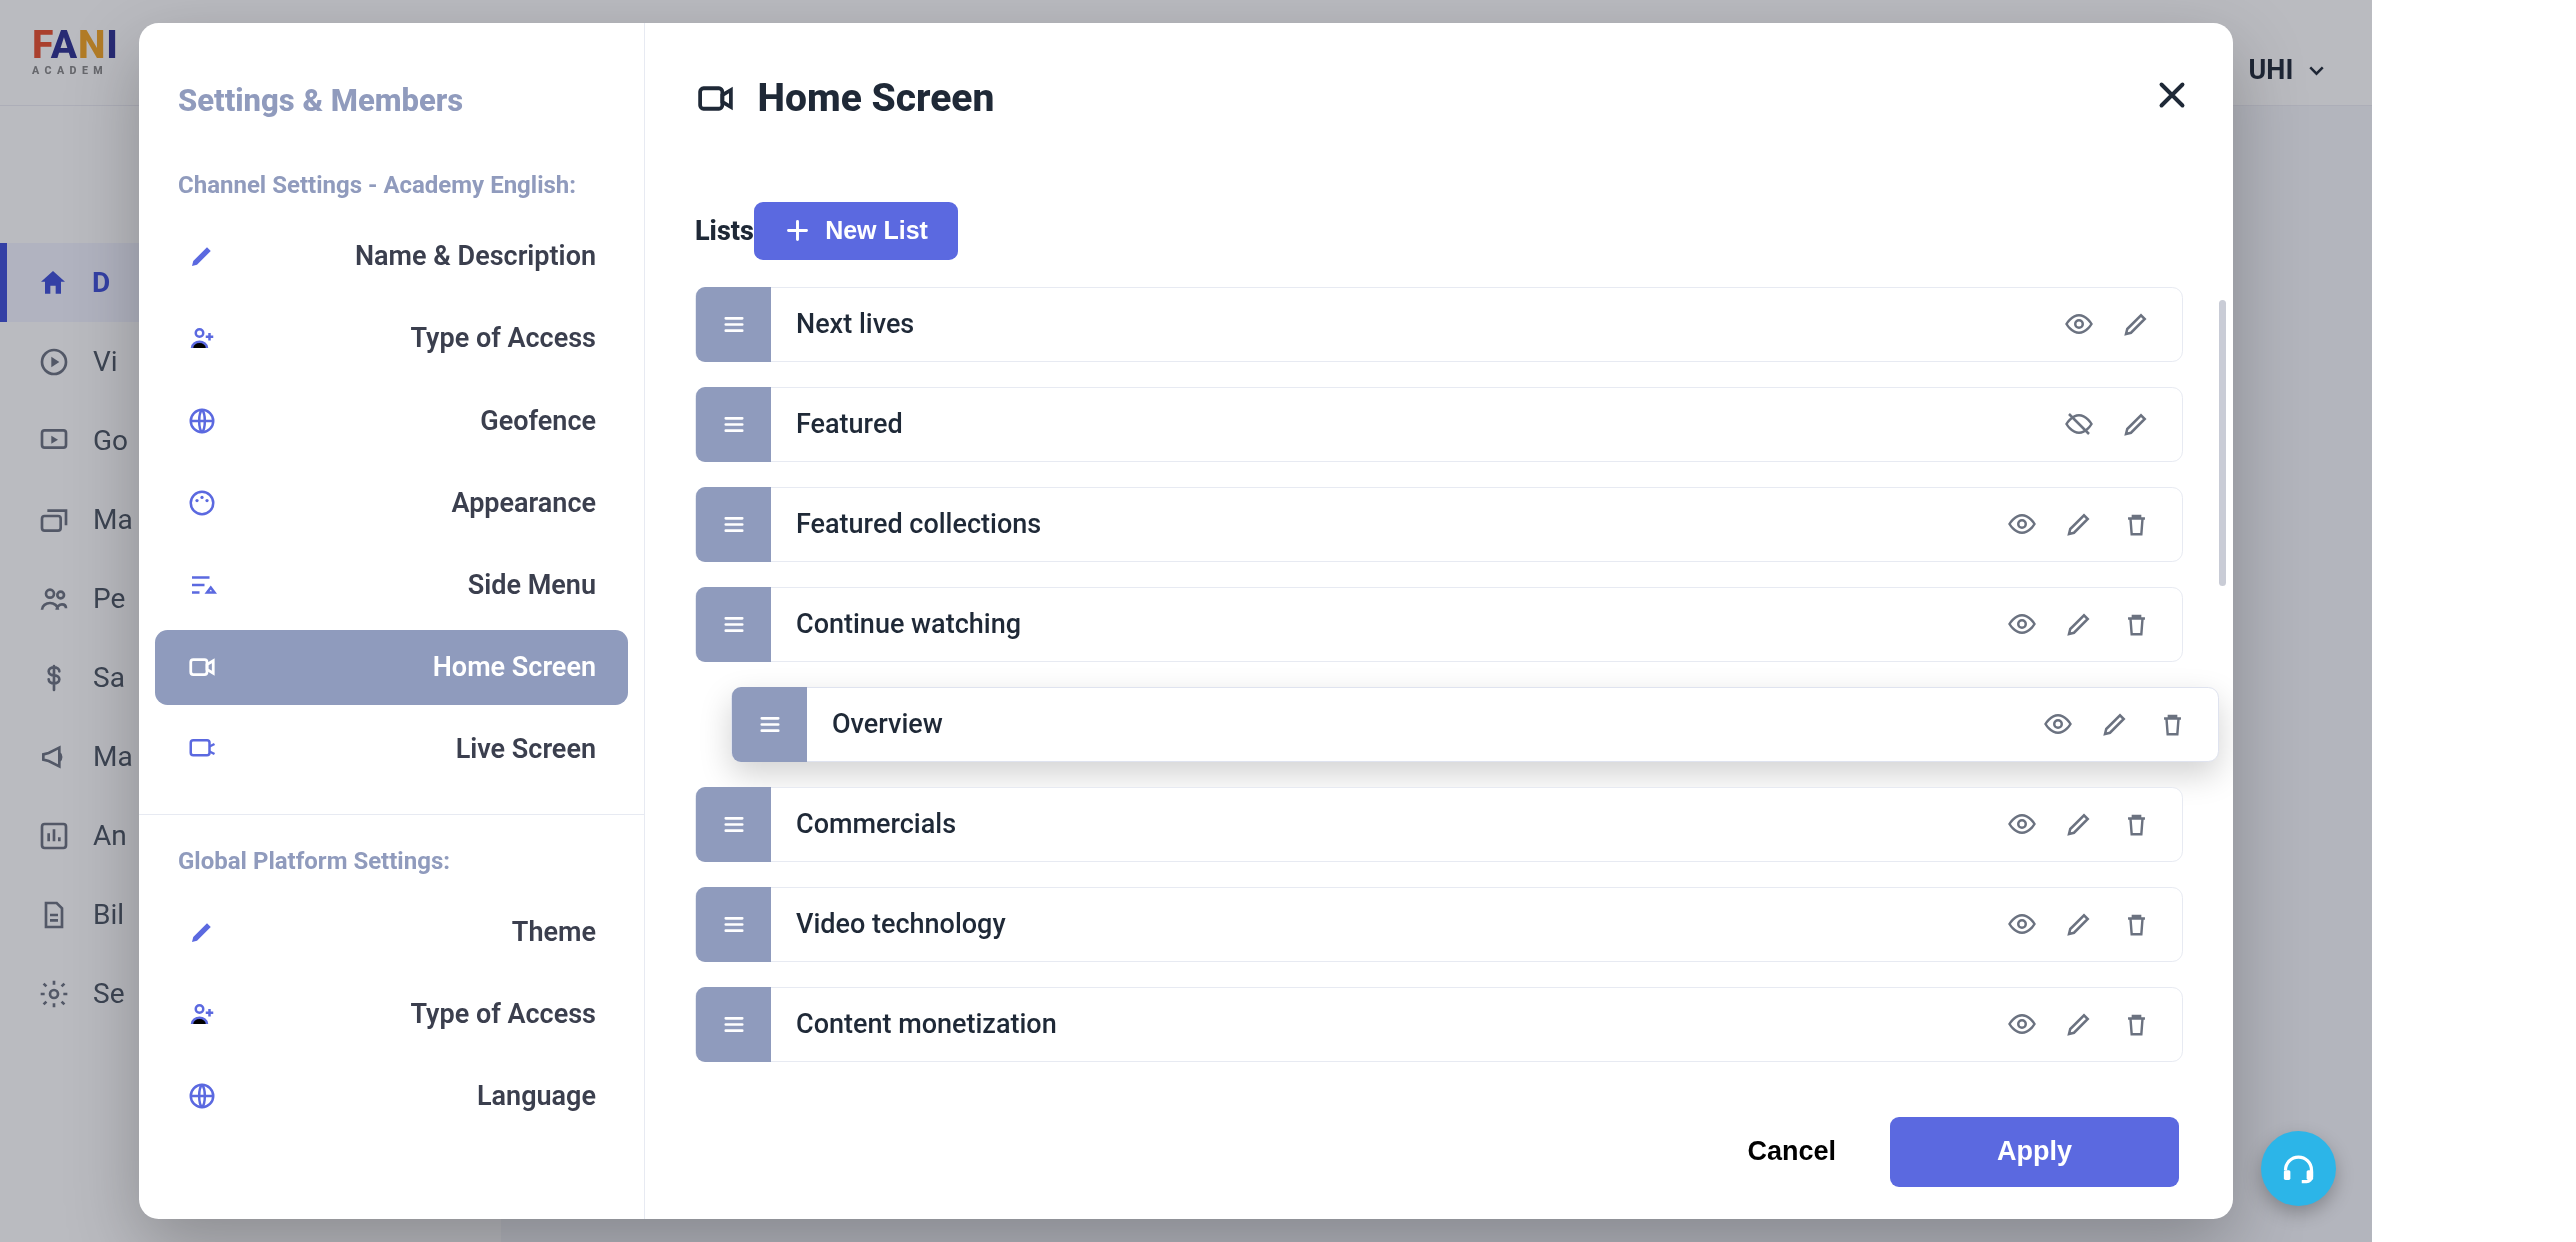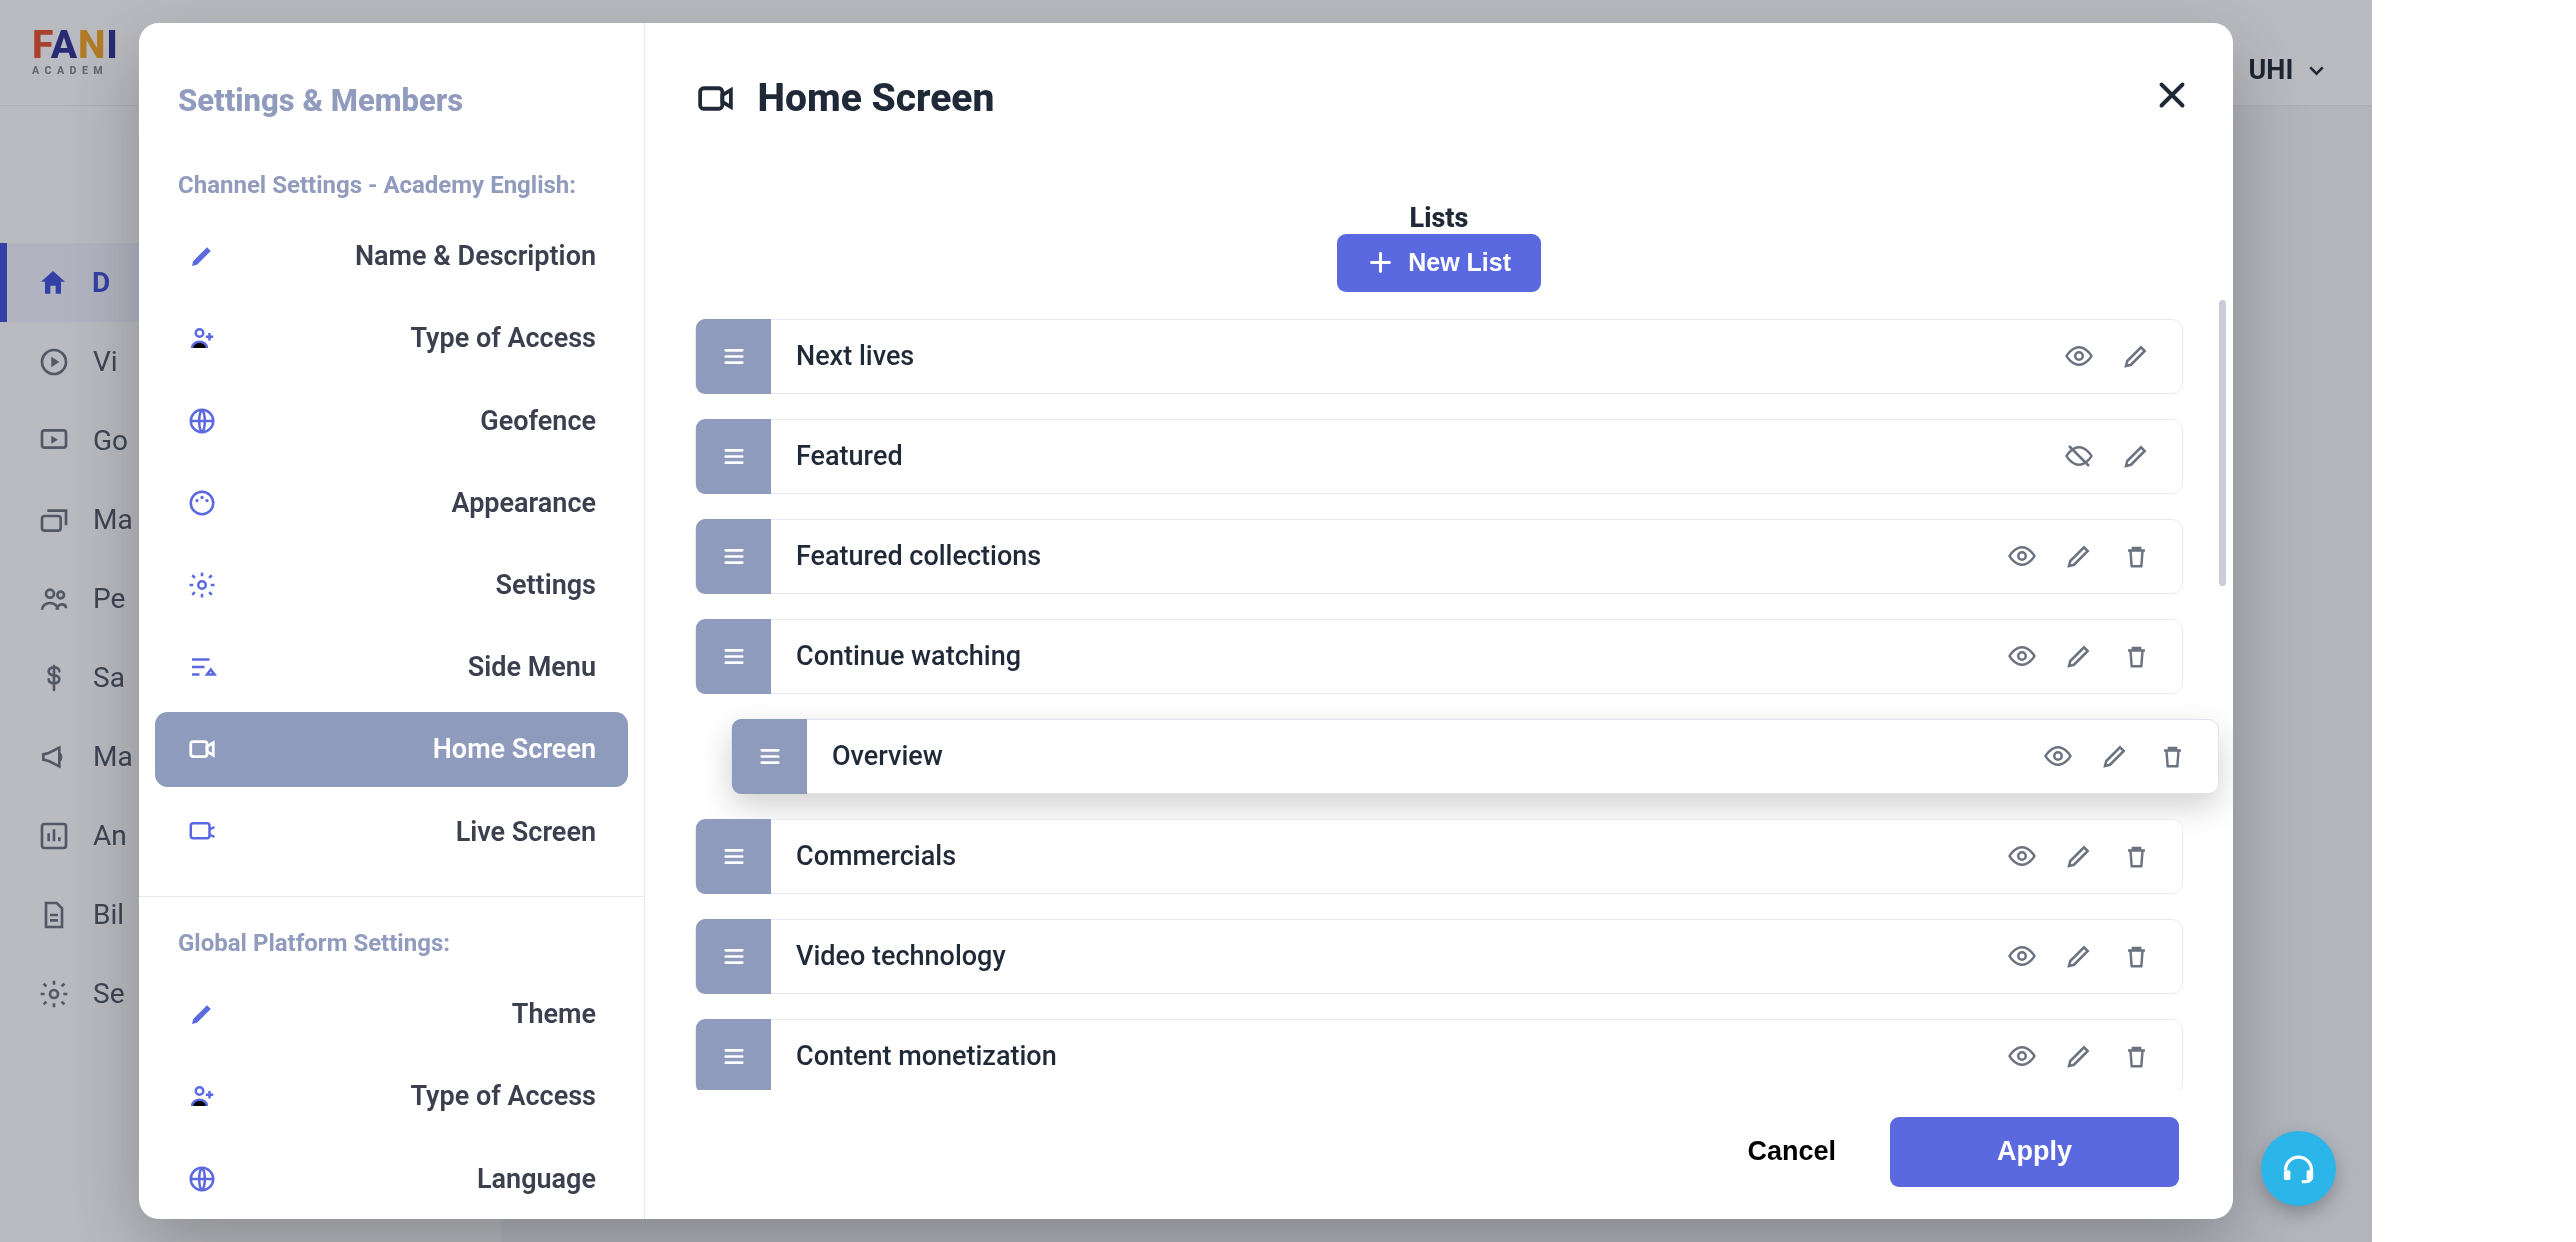--- a/index.html
+++ b/index.html
@@ -155,23 +155,22 @@
     cursor:pointer; color:#1f2937;
   }
   .close-btn svg { width:36px; height:36px; }
 
   .mr-body {
     padding: 81px 50px 0 50px;
     flex:1;
     overflow-y:auto;
   }
   .lists-hdr {
-    display:flex; align-items:center; justify-content:space-between;
+    display:flex; align-items:center; 
     margin-bottom:27px;
-    flex-direction:column;
   }
   .lists-hdr .lbl { font-size:27px; font-weight:800; color:#1f2937; }
   .new-list-btn {
     background:#5b69e0;
     color:#fff;
     border:none;
     border-radius:9px;
     padding:14.3px 30px;
     font-size:25px;
     font-weight:700;
@@ -479,26 +478,20 @@
             <span>Geofence</span>
           </div>
           <div class="ml-item">
             <svg class="mic" viewBox="0 0 34 34" width="30" height="30">
               <use href="#i-palette"></use>
             </svg>
             <span>Appearance</span>
           </div>
           <div class="ml-item">
             <svg class="mic" viewBox="0 0 34 34" width="30" height="30">
-              <use href="#i-gear"></use>
-            </svg>
-            <span>Settings</span>
-          </div>
-          <div class="ml-item">
-            <svg class="mic" viewBox="0 0 34 34" width="30" height="30">
               <use href="#i-sort"></use>
             </svg>
             <span>Side Menu</span>
           </div>
           <div class="ml-item active">
             <svg class="mic" viewBox="0 0 34 34" width="30" height="30">
               <use href="#i-cam"></use>
             </svg>
             <span>Home Screen</span>
           </div>

